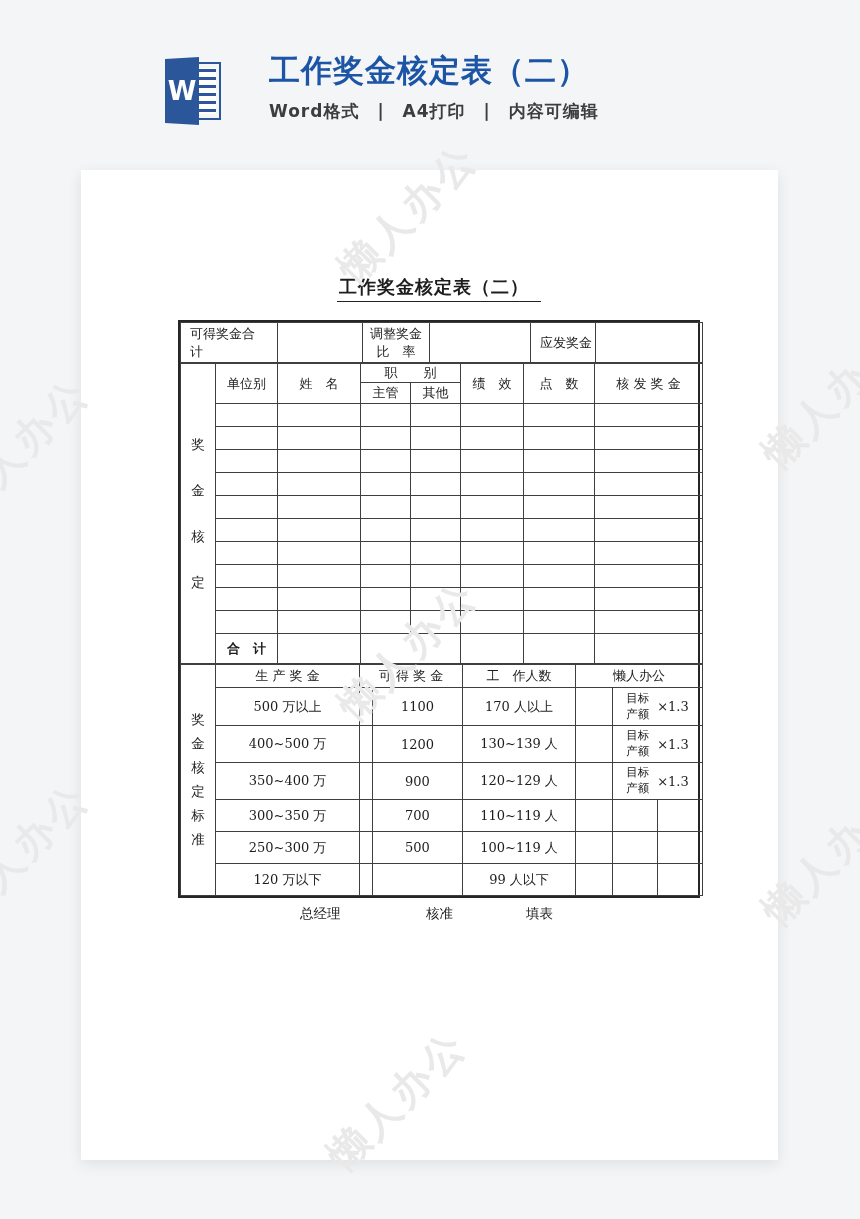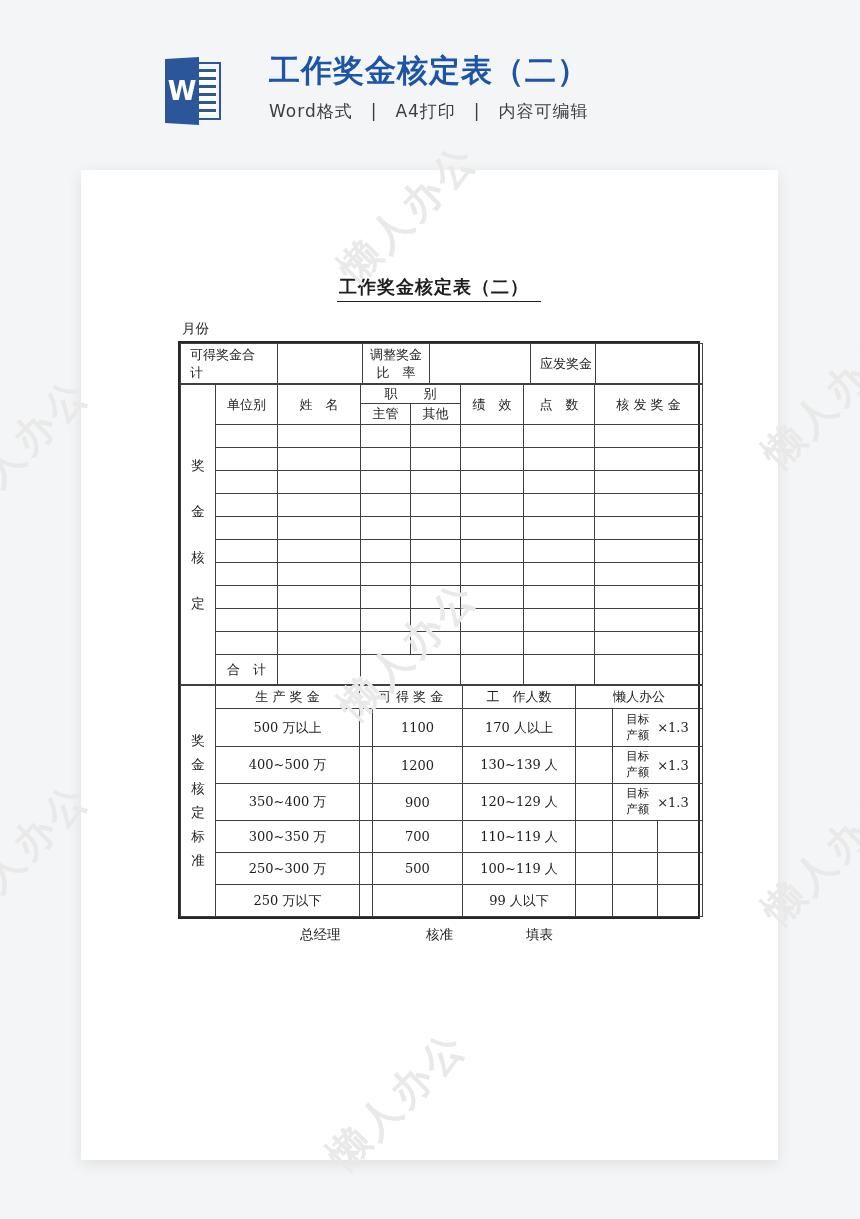--- a/index.html
+++ b/index.html
@@ -21,21 +21,21 @@
     background-clip:content-box; padding:4px 3px;
   }
   .word-logo .doc-flag {
     position:absolute; left:0; top:0; width:34px; height:68px;
     background:#2b579a; clip-path:polygon(0 3%, 100% 0, 100% 100%, 0 97%);
     display:flex; align-items:center; justify-content:center;
     color:#fff; font-weight:bold; font-size:26px;
   }
   .header-text { margin-left:48px; }
   .header-title { font-size:31px; font-weight:bold; color:#1c55a6; letter-spacing:1px; line-height:1.0; }
-  .header-subtitle { margin-top:14px; font-size:17px; font-weight:normal; color:#3d3d3d; letter-spacing:1px; }
+  .header-subtitle { margin-top:14px; font-size:17px; font-weight:bold; color:#3d3d3d; letter-spacing:1px; }
 
   
   .wm {
     position:absolute; z-index:2; color:#e9e9e9; font-size:40px; font-weight:bold;
     letter-spacing:4px; white-space:nowrap;
     transform:translate(-50%,-50%) rotate(-45deg);
     pointer-events:none; user-select:none;
   }
 
   
@@ -60,21 +60,21 @@
   .two-line { white-space:pre-line; line-height:1.35; }
   .lbl { text-align:left; padding-left:9px; }
 
   
   #summary-table tr { height:40px; }
 
   
   #assessment-table .h1 { height:18px; }
   #assessment-table .h2 { height:21px; }
   #assessment-table td { height:23px; }
-  #assessment-table .total-row td { height:30px; }
+  #assessment-table .total-row td { height:30px;font-weight:bold; }
   .side-cell { padding:0; }
   .side-label { display:flex; flex-direction:column; align-items:center; justify-content:center; font-size:13.5px; }
   .side-label.loose span { padding:14px 0; }
   .side-label.tight span { padding:3px 0; }
 
   
   #standard-table .std-head { height:23px; }
   #standard-table tr.r0 { height:38px; }
   #standard-table tr.r1, #standard-table tr.r2 { height:37px;margin-top:26px; }
   #standard-table tr.r3, #standard-table tr.r4, #standard-table tr.r5 { height:32px; }
@@ -108,21 +108,20 @@
     <div class="header-title">工作奖金核定表（二）</div>
     <div class="header-subtitle">Word格式　|　A4打印　|　内容可编辑</div>
   </div>
 </div>
 
 <div class="page">
   <div class="doc">
     <div class="doc-title-wrap">
       <span class="doc-title">工作奖金核定表（二）</span>
     </div>
-    <div class="month-label">月份</div>
 
     <div class="form-box">
 
       <table id="summary-table">
         <colgroup>
             <col style="width:97px">
             <col style="width:85px">
             <col style="width:67px">
             <col style="width:101px">
             <col style="width:65px">
@@ -356,21 +355,21 @@
             <tr class="r4">
               <td>250~300 万</td>
               <td></td>
               <td>500</td>
               <td>100~119 人</td>
               <td></td>
               <td></td>
               <td></td>
             </tr>
             <tr class="r5">
-              <td>250 万以下</td>
+              <td>120 万以下</td>
               <td></td>
               <td></td>
               <td>99 人以下</td>
               <td></td>
               <td></td>
               <td></td>
             </tr>
           </tbody>
       </table>
     </div>

